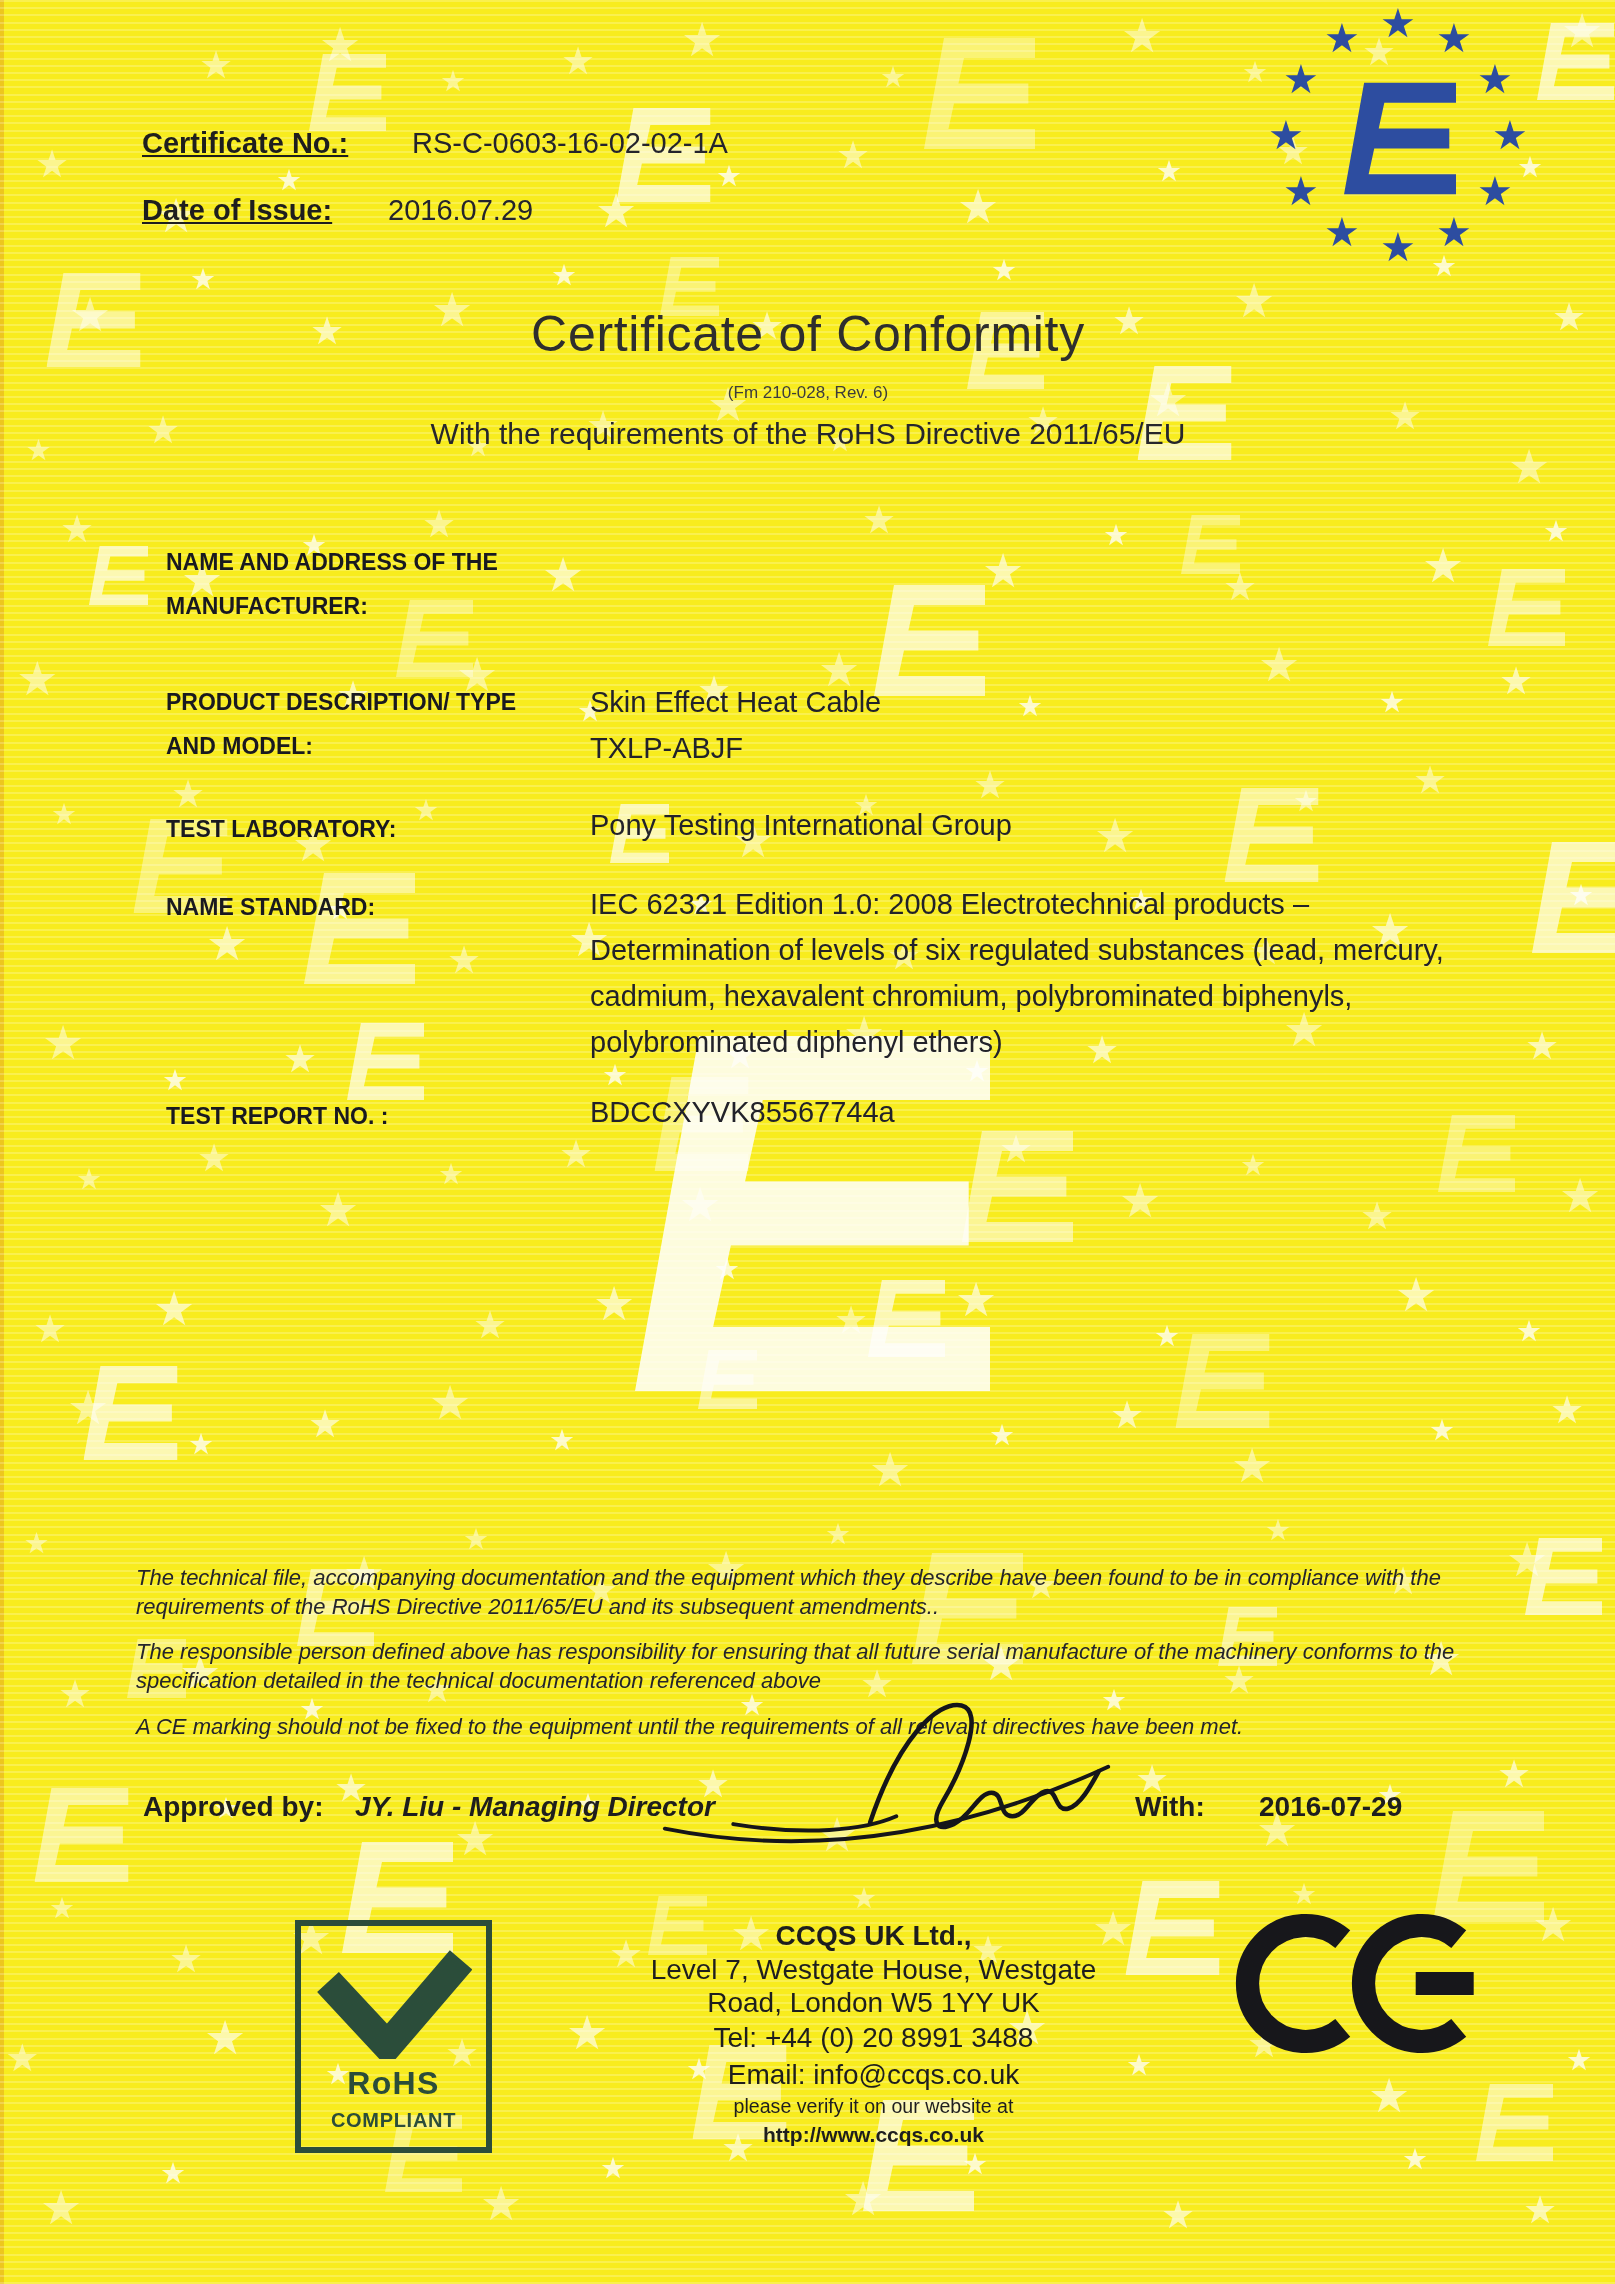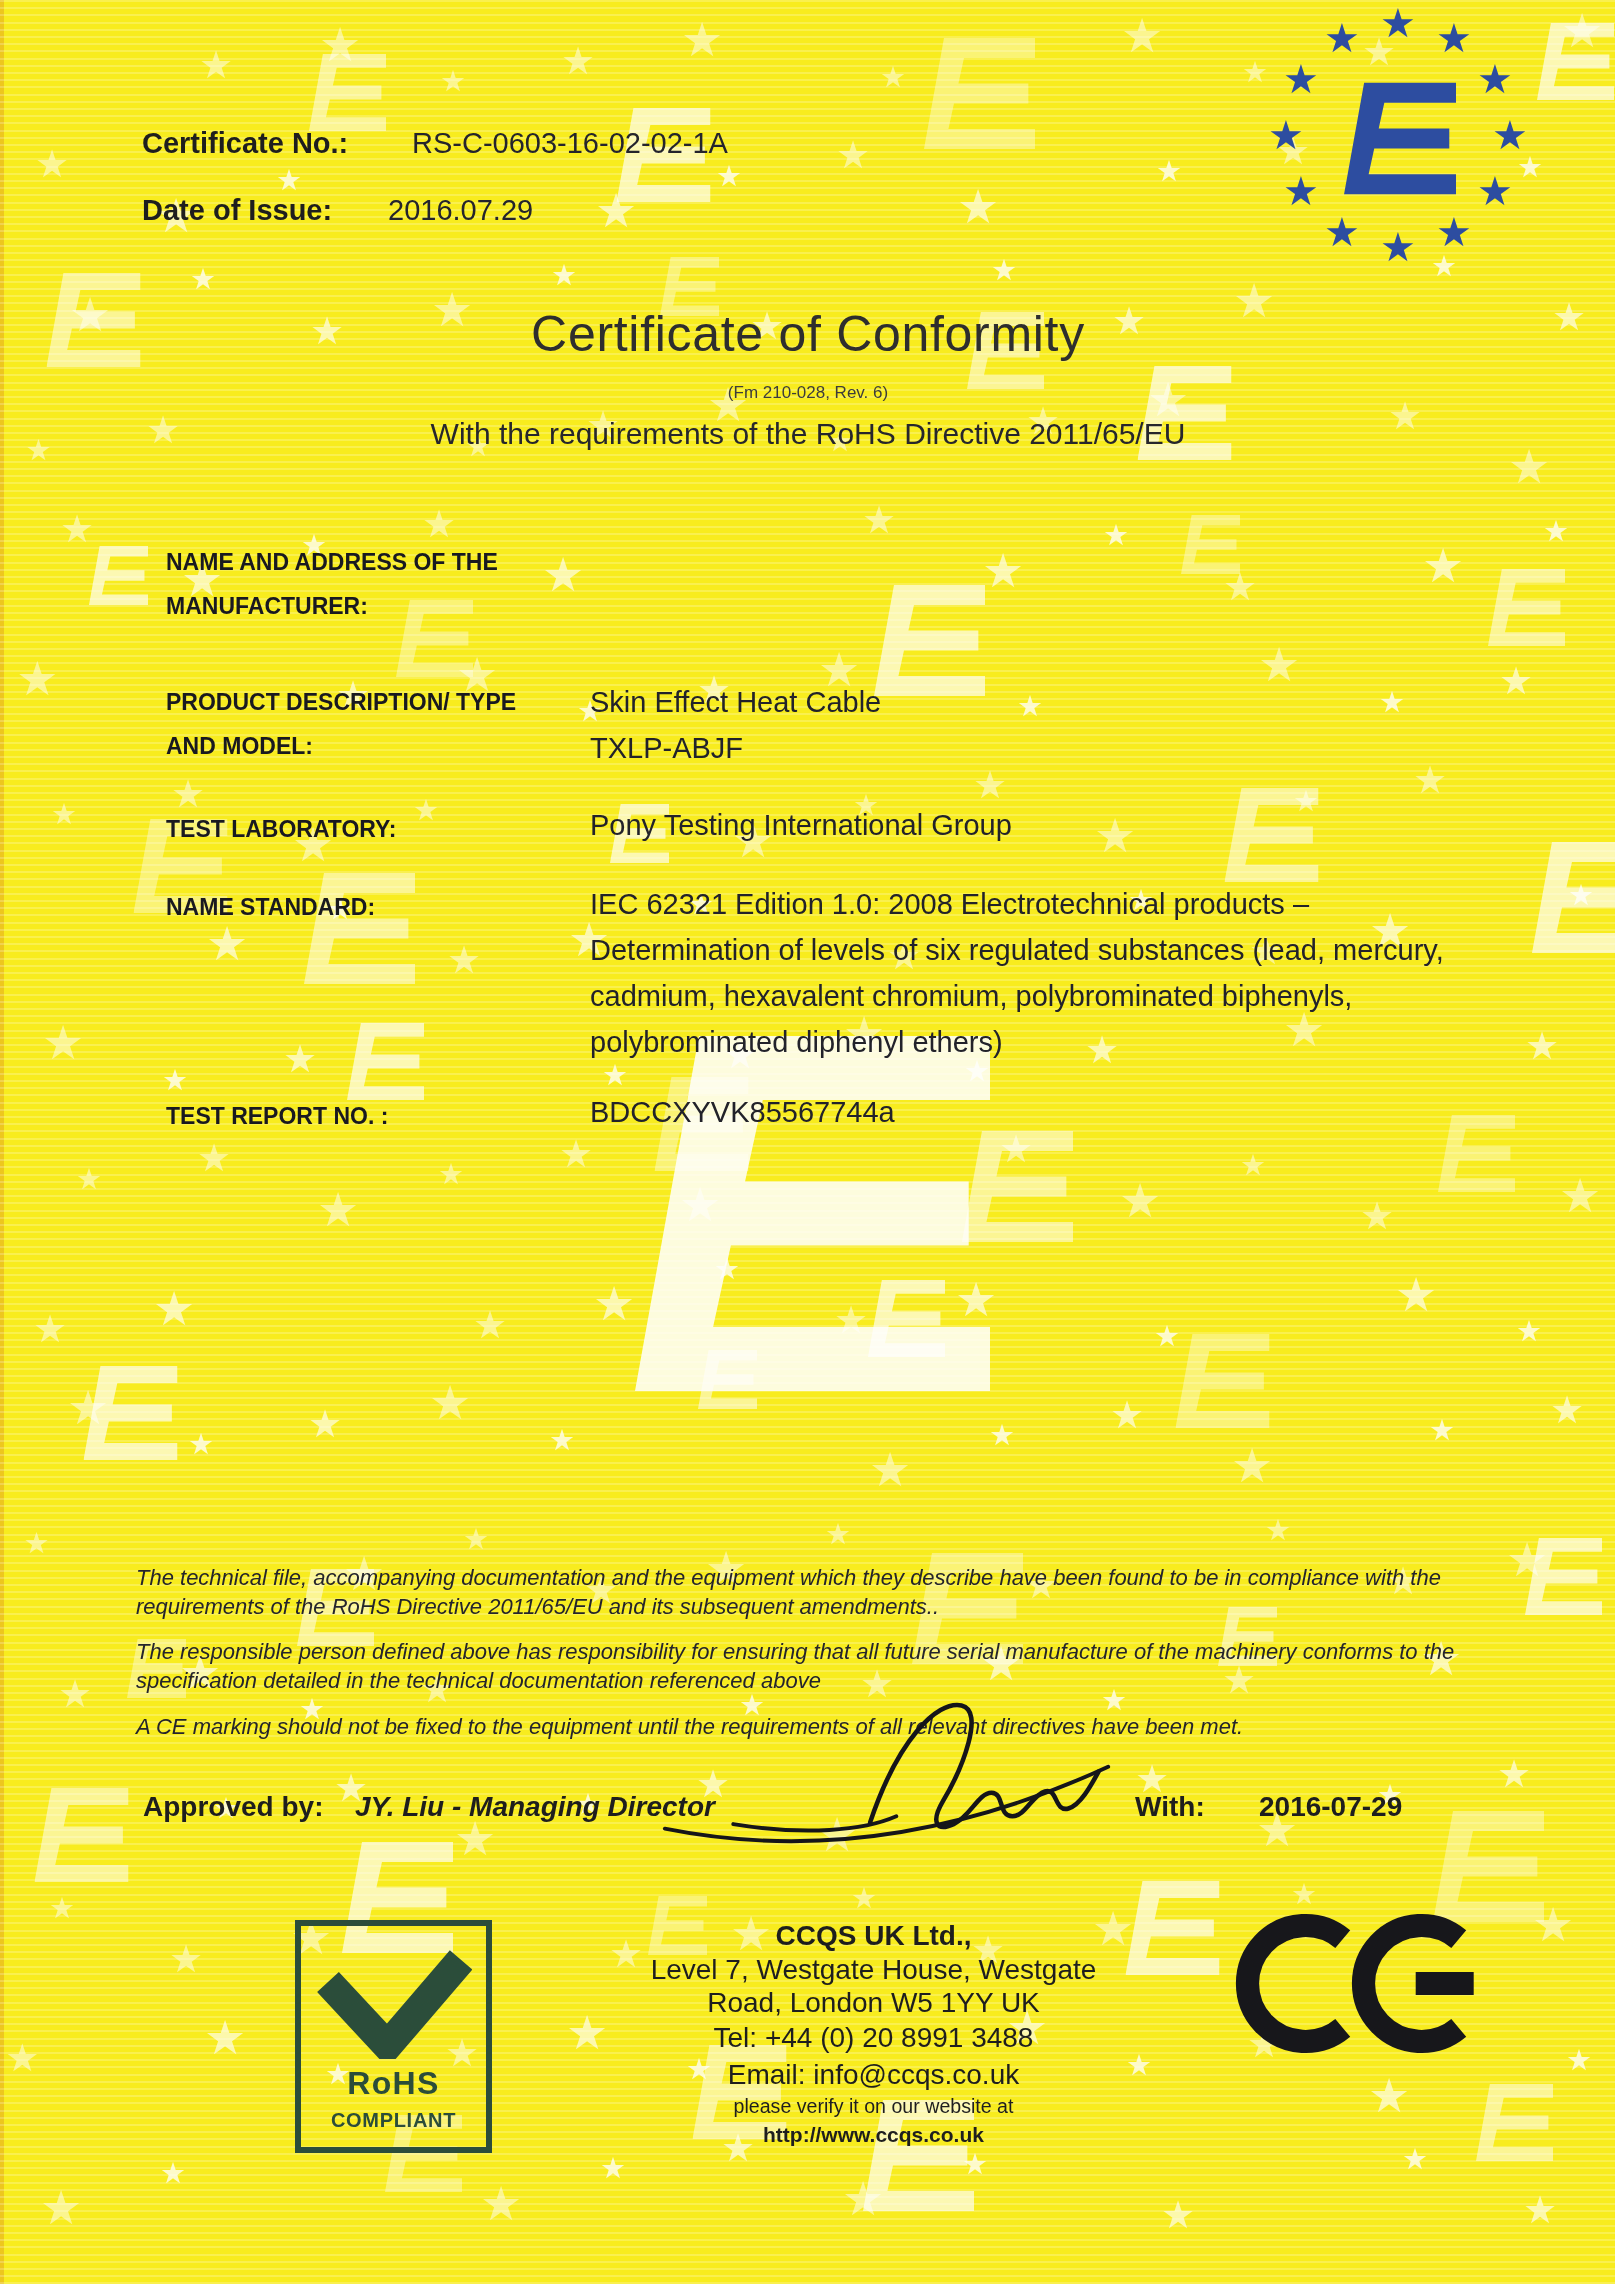--- a/index.html
+++ b/index.html
@@ -19,21 +19,21 @@
     color:var(--ink);
   }
   #watermarks{position:absolute;inset:0;z-index:1;pointer-events:none;}
   .wm-star{position:absolute;color:#ffffff;line-height:1;}
   .wm-e{position:absolute;fill:#ffffff;}
   .big-e{position:absolute;left:609px;top:1036px;width:407px;height:355px;fill:#ffffff;opacity:.85;z-index:1;}
   .content{position:absolute;inset:0;z-index:2;}
   .abs{position:absolute;}
   .pre{white-space:pre-line;}
 
-  .meta-label{font-weight:bold;font-size:29px;}
+  .meta-label{font-weight:bold;font-size:29px;text-decoration:underline;}
   .meta-value{font-size:29px;color:#24242c;}
 
   .title-main{left:0;right:0;top:305px;text-align:center;font-size:50px;color:#2e2e2e;letter-spacing:0.7px;}
   .form-ref{left:0;right:0;top:383px;text-align:center;font-size:17px;color:#3c3c3c;}
   .subtitle{left:0;right:0;top:417px;text-align:center;font-size:30px;color:#26262c;}
 
   .field-label{left:166px;width:420px;font-weight:bold;font-size:23px;line-height:44px;color:#191920;}
   .field-value{left:590px;width:913px;font-size:29px;line-height:46px;color:#22222a;}
 
   .legal{left:136px;top:1563px;width:1379px;font-style:italic;font-size:22px;line-height:29px;color:#24242c;}

